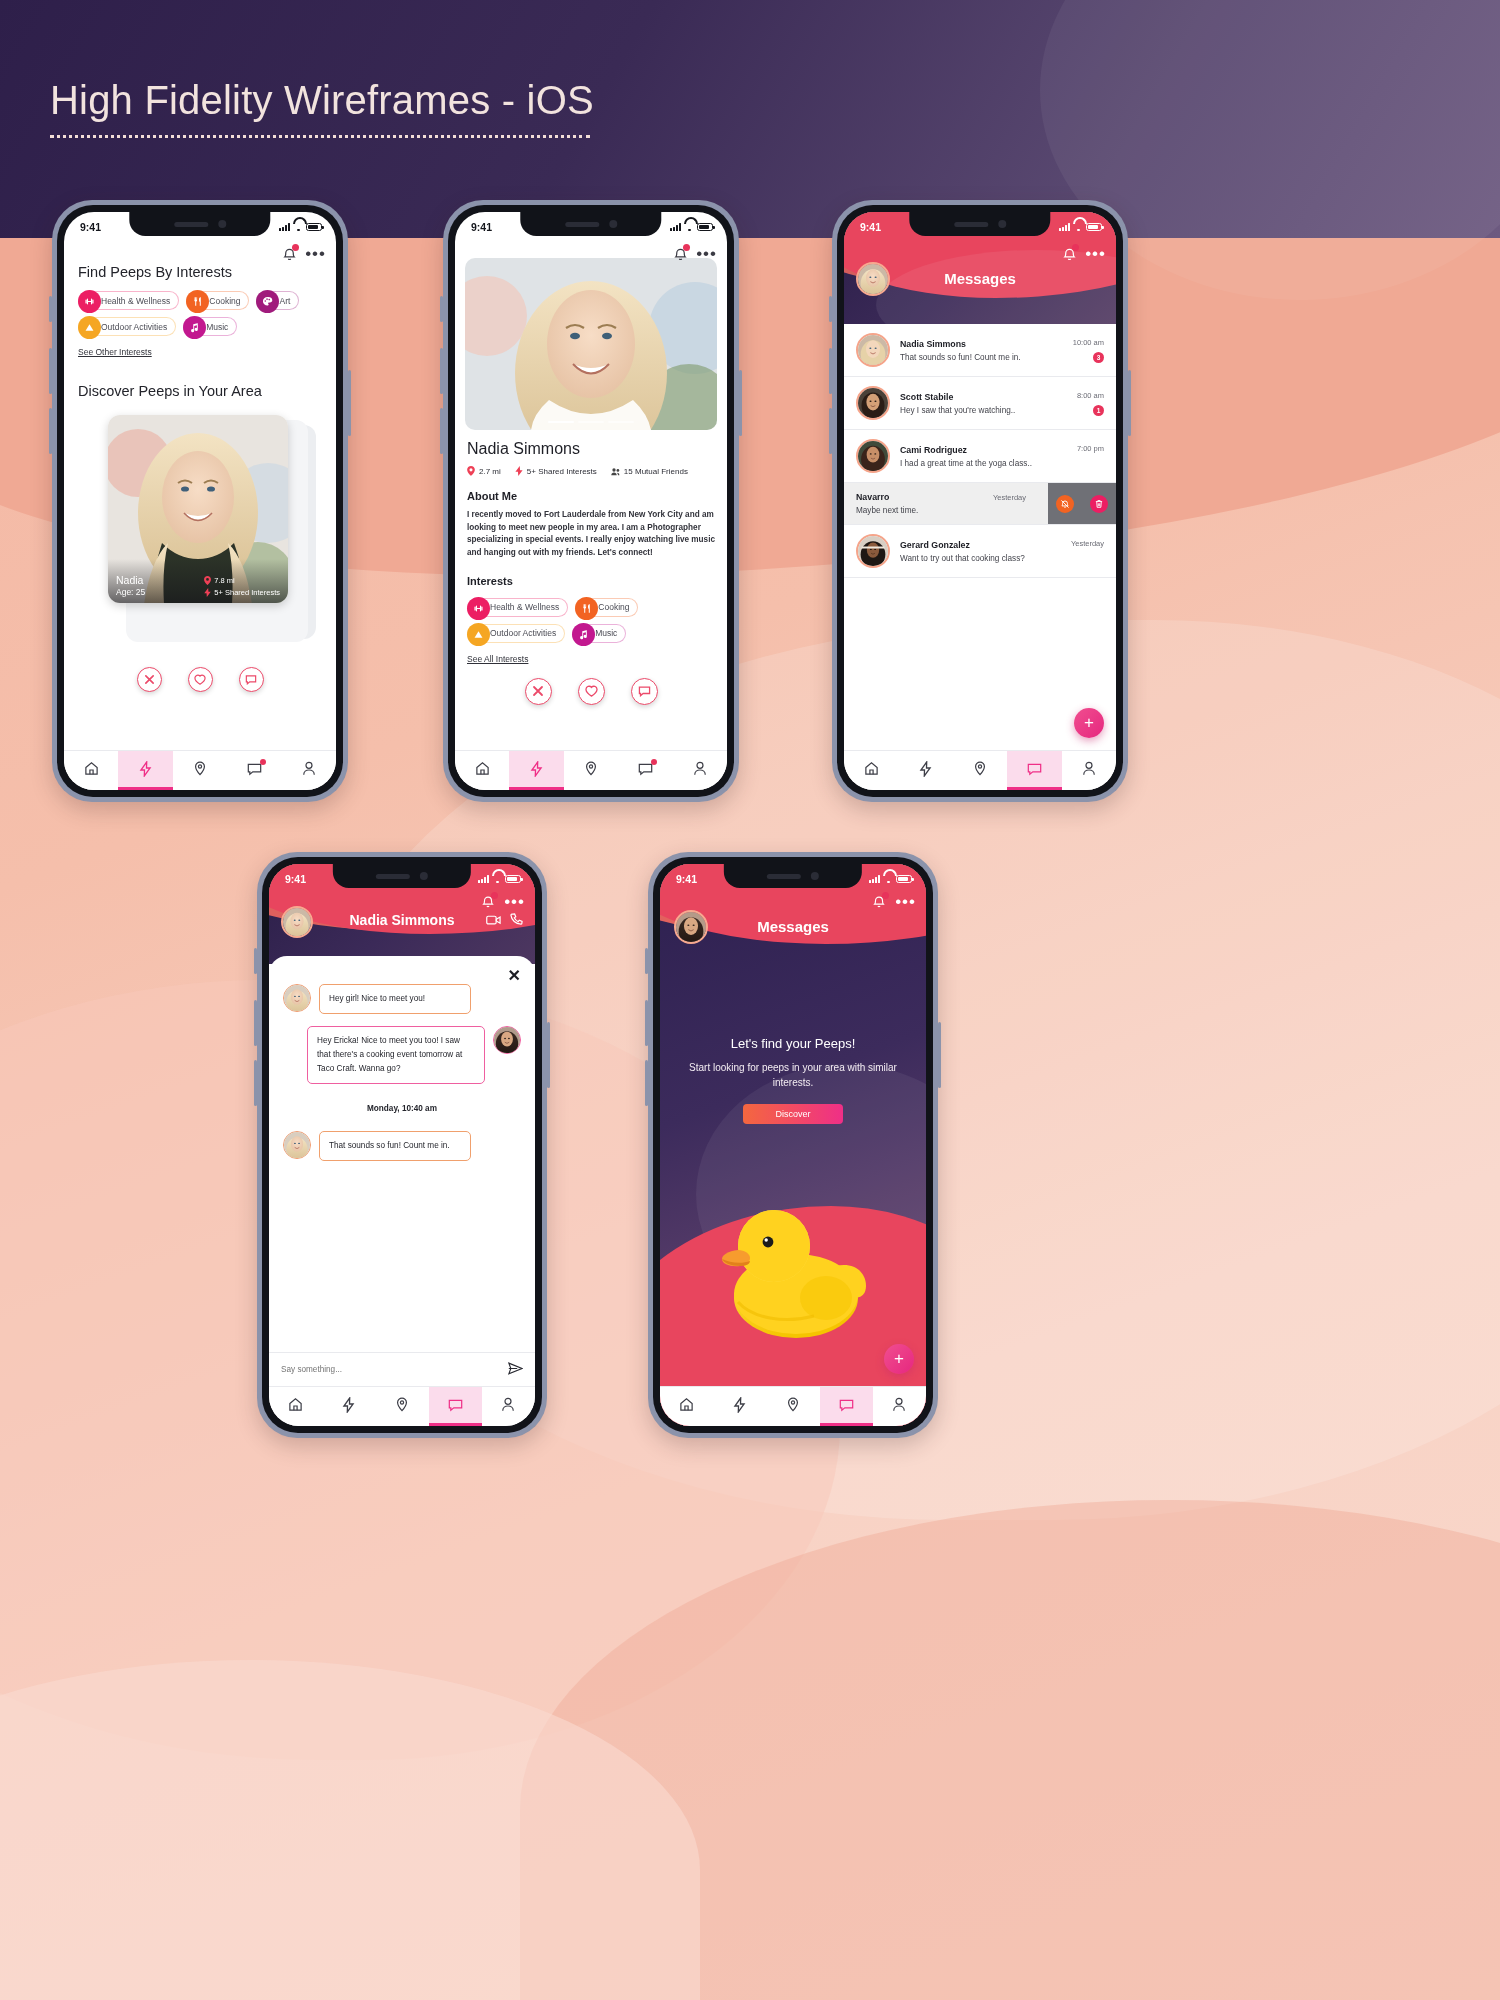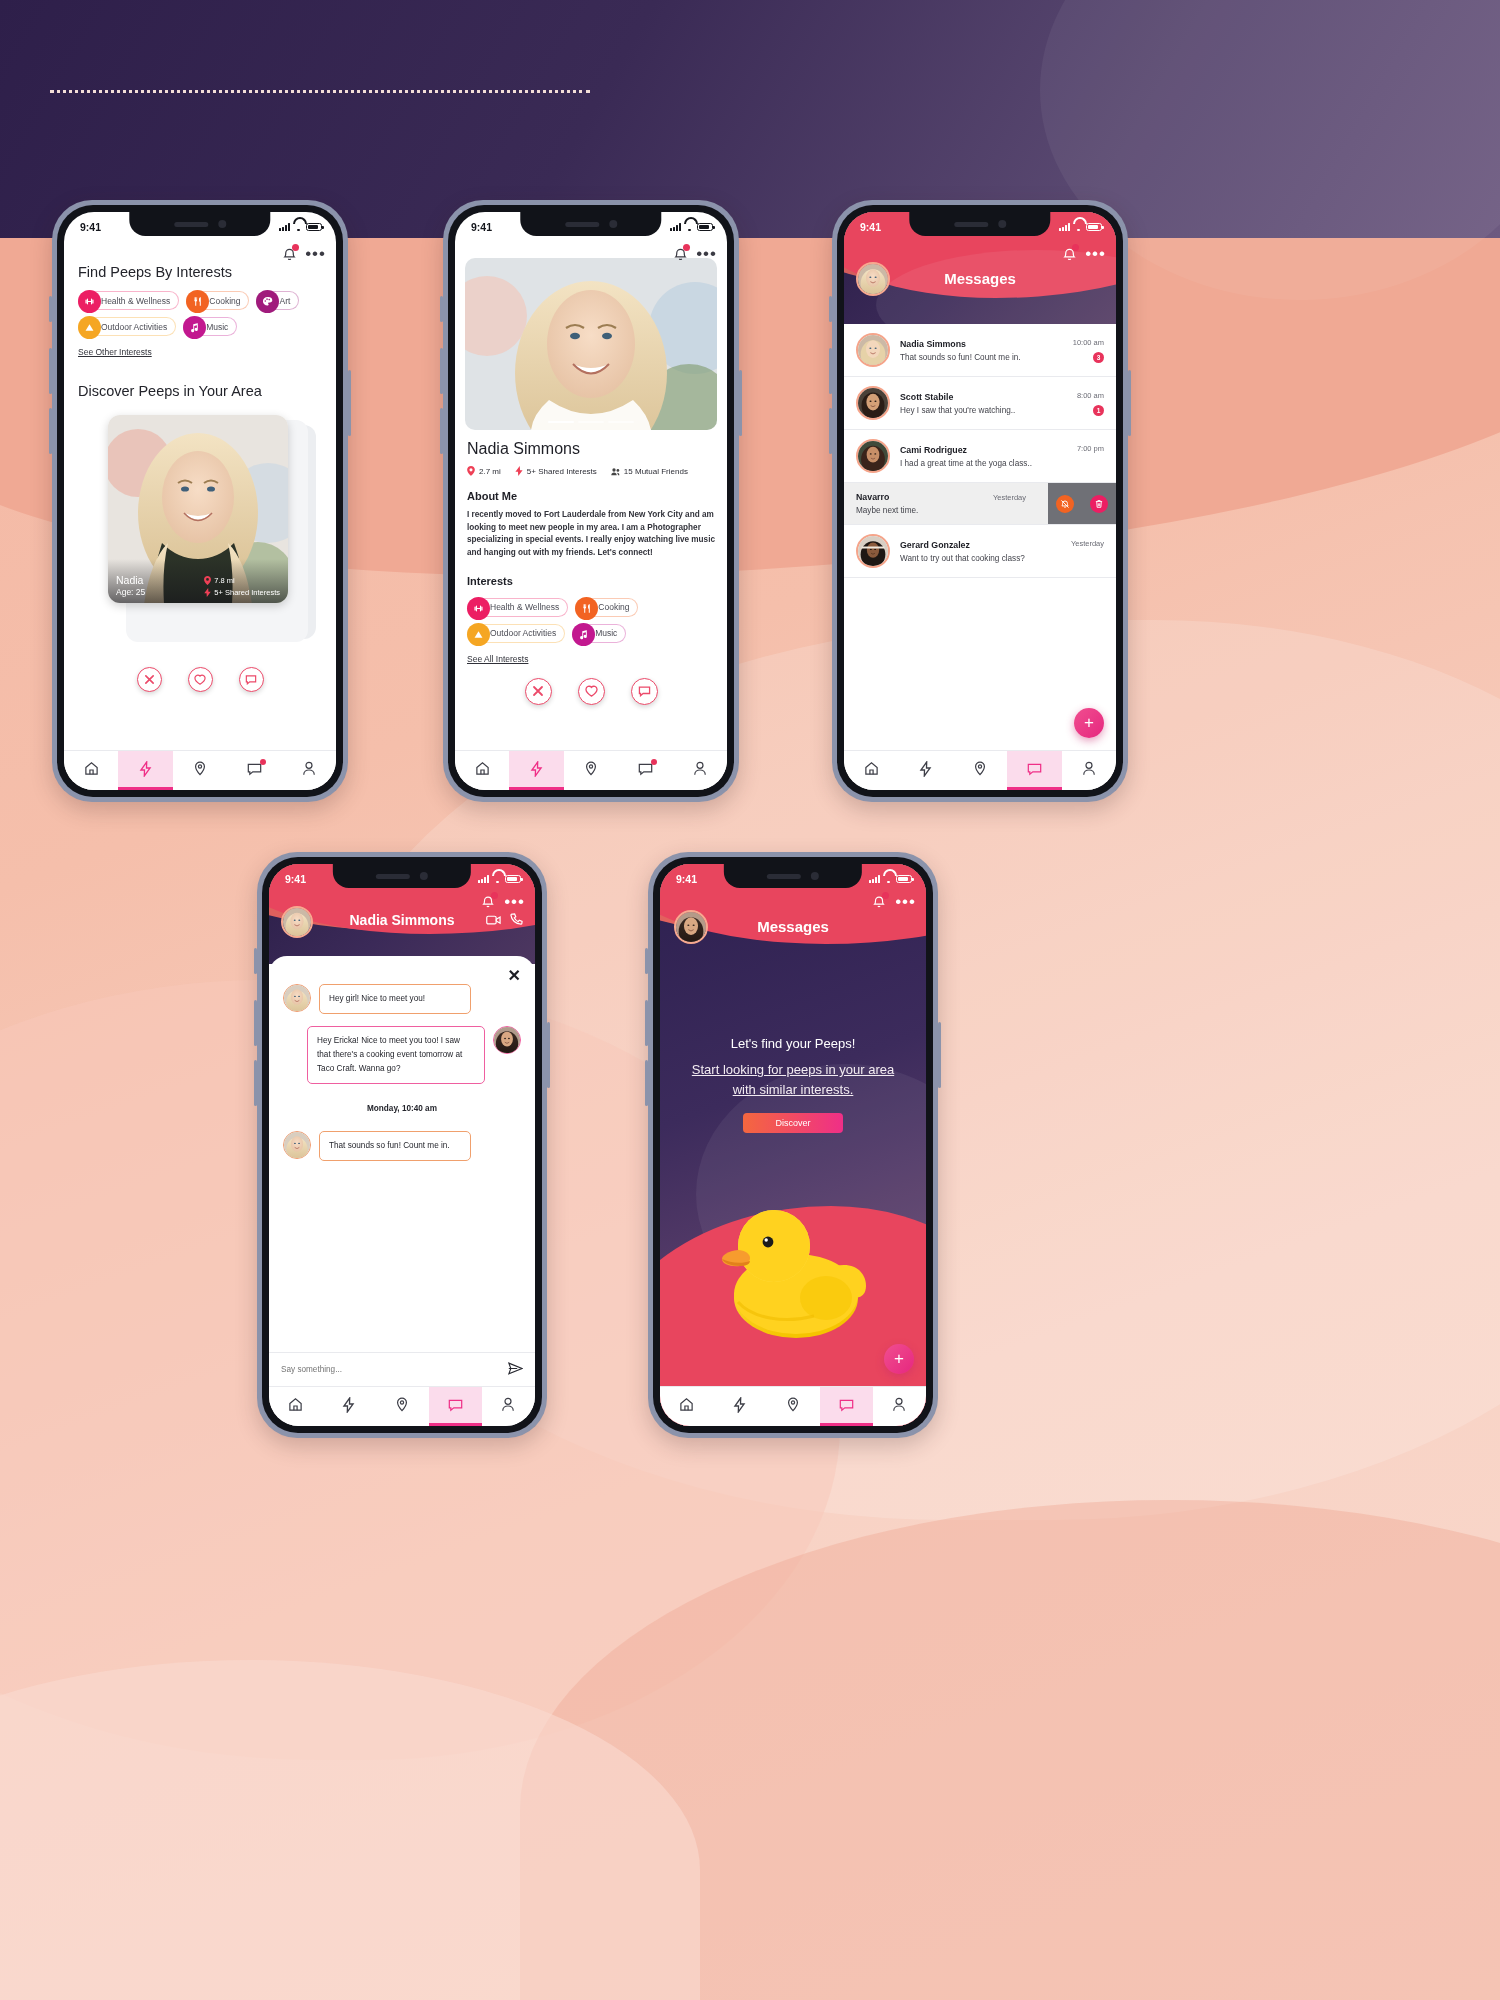--- a/index.html
+++ b/index.html
@@ -325,21 +325,21 @@
     background: linear-gradient(160deg,#2d2050 0%,#3c2b5c 40%,#5b3f6b 70%,#8b4f6e 100%);}
   .s5-w1 { position:absolute; left:-40px;top:-70px;width:430px;height:150px;background:#e8455e;border-radius:0 0 60% 55%;}
   .s5-w2 { position:absolute; left:-70px;top:-50px;width:450px;height:125px;background:#f2675f;border-radius:0 0 58% 62%;opacity:.92;}
   .s5-w3 { position:absolute; left:-60px;bottom:-80px;width:420px;height:300px;background:#e8455e;border-radius:55% 45% 0 0;}
   .s5-w4 { position:absolute; left:-100px;bottom:-110px;width:460px;height:300px;background:#f2675f;border-radius:60% 40% 0 0; opacity:.85;}
   .s5-blob { position:absolute; right:-70px; top:200px; width:300px;height:260px; background:rgba(255,255,255,.06); border-radius:50%;}
   .s5-title { position:absolute;left:0;right:0;top:54px;text-align:center;font-size:15px;font-weight:700;color:#fff;}
   .s5-av { position:absolute;left:14px;top:46px;width:34px;height:34px;border-radius:50%;overflow:hidden;border:2px solid #f7a98f;}
   .s5-center { position:absolute; left:0; right:0; top:172px; text-align:center; padding: 0 20px;}
   .s5-h { font-size:13px; color:#fff; font-weight:400;}
-  .s5-p { margin-top:9px; font-size:13px; line-height:1.5; color:#f3ecf2;text-decoration:underline; }
+  .s5-p { margin-top:9px; font-size:10px; line-height:1.5; color:#f3ecf2; }
   .s5-btn {
     margin:14px auto 0; width:100px; height:20px; border-radius:4px;
     background: linear-gradient(90deg,#f4673f,#ef2f87);
     color:#fff; font-size:9px; display:flex;align-items:center;justify-content:center;
   }
   .duck { position:absolute; left:50%; transform:translateX(-50%); top:330px; }
 
   .ph-img { width:100%; height:100%; object-fit:cover; display:block; }
 </style>
 </head>
@@ -351,20 +351,21 @@
   <div class="peach-wave3"></div>
   <div class="peach-wave4"></div>
   <div class="peach-wave5"></div>
   <div class="peach-wave1"></div>
   <div class="hdr-band">
     <div class="hdr-blob"></div>
   </div>
 </div>
 
 <div id="title-wrap">
+  <div id="page-title">High Fidelity Wireframes - iOS</div>
   <div id="title-rule"></div>
 </div>
 
 <svg width="0" height="0" style="position:absolute" aria-hidden="true">
   <defs>
     <linearGradient id="ph1" x1="0" y1="0" x2="0.6" y2="1">
       <stop offset="0%" stop-color="#ede6de"></stop>
         <stop offset="45%" stop-color="#ddc9b4"></stop>
       <stop offset="100%" stop-color="#8c7f74"></stop>
     </linearGradient>

